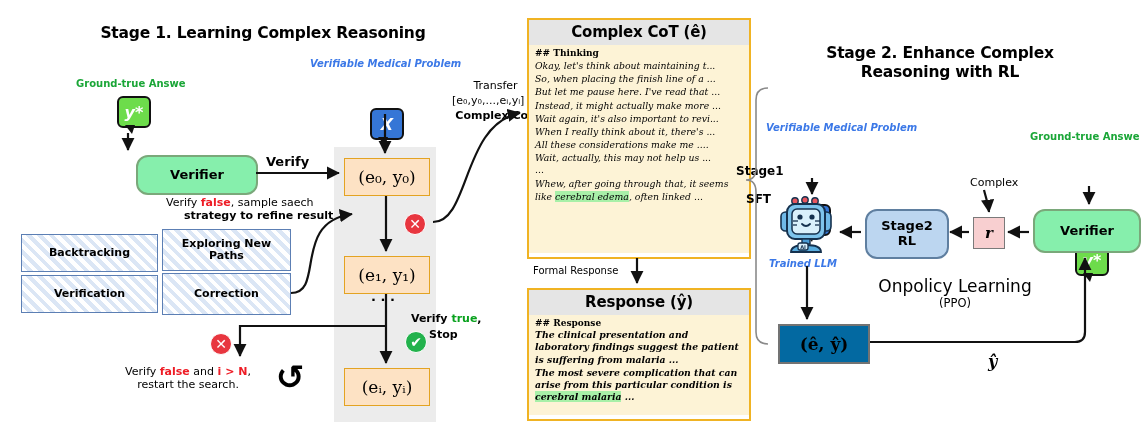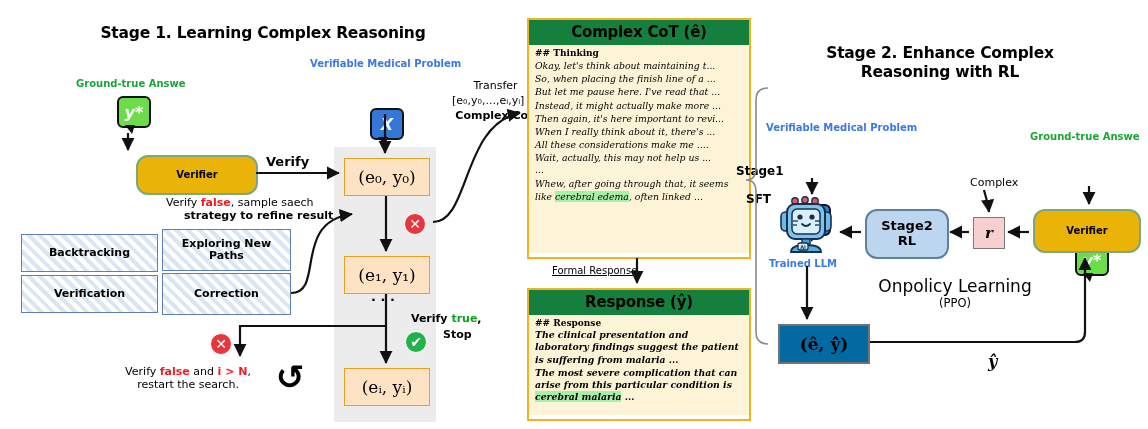--- a/index.html
+++ b/index.html
@@ -1,40 +1,40 @@
 <!DOCTYPE html>
 <html><head>
 <meta charset="utf-8">
 <style>
   html,body{margin:0;padding:0;background:#ffffff;}
   body{width:1148px;height:429px;position:relative;overflow:hidden;
        font-family:"DejaVu Sans","Liberation Sans",sans-serif;color:#000;}
   .abs{position:absolute;}
   .ttl{font-weight:bold;font-size:15.5px;letter-spacing:-.2px;text-align:center;line-height:1.25;}
-  .lbl-blue{color:#3b78e7;font-weight:bold;font-size:10px;white-space:nowrap;}
+  .lbl-blue{color:#3b78e7;font-weight:bold;font-size:10px;white-space:nowrap;font-style:italic;}
   .lbl-green{color:#1aa637;font-weight:bold;font-size:10px;white-space:nowrap;}
   .blk{font-weight:bold;font-size:11px;white-space:nowrap;}
   .blk-n{font-weight:normal;font-size:11px;white-space:nowrap;}
   .red{color:#ee1c25;font-weight:bold;}
   .grn{color:#0aa21f;font-weight:bold;}
 
   
   .bubble{width:30px;height:28px;border-radius:6px;border:2px solid #111;
           display:flex;align-items:center;justify-content:center;
           font-style:italic;font-weight:bold;font-size:16px;color:#fff;position:relative;}
   .bubble:after{content:"";position:absolute;left:6px;bottom:-8px;width:0;height:0;
           border-left:7px solid transparent;border-right:3px solid transparent;
           border-top:9px solid #111;}
   .bubble.blue{background:#3576d6;}
   .bubble.green{background:#6ddc4b;}
 
   
   .rbox{border:2px solid #5f5f5f;border-radius:12px;display:flex;align-items:center;
         justify-content:center;font-weight:bold;text-align:center;line-height:1.15;}
-  .verifier{background:#eab308;border-color:#7aa87a;font-size:10px;}
+  .verifier{background:#86efac;border-color:#7aa87a;font-size:13px;}
   .rlbox{background:#bcd6f0;border-color:#5f7fa0;font-size:13px;}
 
   
   .pbox{background:#fde2c4;border:1.6px solid #e3a322;display:flex;align-items:center;
         justify-content:center;font-family:"DejaVu Serif","Liberation Serif",serif;font-size:17px;}
   .pboxy{background:#0369a1;border:2px solid #737373;display:flex;align-items:center;
         justify-content:center;font-family:"DejaVu Serif","Liberation Serif",serif;
         font-size:17px;font-weight:bold;}
   .rbox-r{background:#f8cfd0;border:1.5px solid #7a7a7a;display:flex;align-items:center;
         justify-content:center;font-family:"DejaVu Serif","Liberation Serif",serif;
@@ -43,21 +43,21 @@
   
   .panel{background:#ececec;}
 
   
   .hbox{border:1.8px solid #5c7fb4;display:flex;align-items:center;justify-content:center;
         font-weight:bold;font-size:11px;text-align:center;line-height:1.1;
         background:repeating-linear-gradient(45deg,#ffffff 0 4px,#dbe6f5 4px 8px);}
 
   
   .card{border:2px solid #f0b323;}
-  .card-hd{background:#15803d;font-weight:bold;font-size:15px;text-align:center;
+  .card-hd{background:#e5e5e5;font-weight:bold;font-size:15px;text-align:center;
            padding:3px 5px 4px;letter-spacing:-.2px;}
   .card-bd{background:#fdf3d6;padding:3px 5px 4px 6px;}
   .card-bd .hh{font-family:"DejaVu Serif","Liberation Serif",serif;font-weight:bold;font-size:9px;margin-bottom:1px;}
   .card-bd .ln{font-family:"DejaVu Serif","Liberation Serif",serif;font-style:italic;
                font-size:9.3px;line-height:1.42;white-space:nowrap;}
   .card-bd .lnw{font-family:"DejaVu Serif","Liberation Serif",serif;font-style:italic;
                font-size:9.3px;line-height:1.32;font-weight:bold;}
   .hl{background:#a8f0a8;}
 
   svg.ov{position:absolute;left:0;top:0;width:1148px;height:429px;pointer-events:none;}
@@ -97,46 +97,46 @@
 <div class="abs pbox" style="left:344px;top:256px;width:84px;height:36px;">(e₁, y₁)</div>
 <div class="abs pbox" style="left:344px;top:368px;width:84px;height:36px;">(eᵢ, yᵢ)</div>
 <div class="abs" style="left:371px;top:292px;font-size:13px;font-weight:bold;">· · ·</div>
 
 <div class="abs badge bad-x" style="left:404px;top:213px;">✕</div>
 <div class="abs badge bad-v" style="left:405px;top:331px;">✔</div>
 <div class="abs badge bad-x" style="left:210px;top:333px;">✕</div>
 
 <div class="abs" style="left:411px;top:312px;">
   <div class="blk"><span>Verify</span>&nbsp;<span class="grn">true</span><span>,</span></div>
-  <div class="blk" style="margin-left:32px;margin-top:3px;">Stop</div>
+  <div class="blk" style="margin-left:18px;margin-top:3px;">Stop</div>
 </div>
 
 <div class="abs" style="left:98px;top:365px;text-align:center;width:180px;">
   <div class="blk-n"><span>Verify</span>&nbsp;<span class="red">false</span><span> and </span><span class="red">i &gt; N</span><span>,</span></div>
   <div class="blk-n">restart the search.</div>
 </div>
 <div class="abs" style="left:276px;top:360px;font-size:34px;font-weight:bold;line-height:1;transform:scaleX(-1);">↻</div>
 
 <div class="abs" style="left:443px;top:79px;text-align:center;width:105px;">
   <div class="blk-n">Transfer</div>
   <div class="blk-n" style="margin-top:2px;">[e₀,y₀,...,eᵢ,yᵢ] to</div>
   <div class="blk" style="margin-top:2px;">Complex CoT</div>
 </div>
 
-<div class="abs blk-n" style="left:552px;top:265px;font-size:10px;text-decoration:underline;">Formal Response</div>
+<div class="abs blk-n" style="left:533px;top:265px;font-size:10px;">Formal Response</div>
 
 <div class="abs card" style="left:527px;top:18px;width:220px;height:237px;">
   <div class="card-hd">Complex CoT (ê)</div>
   <div class="card-bd" style="height:201px;">
     <div class="hh">## Thinking</div>
     <div class="ln">Okay, let's think about maintaining t...</div>
     <div class="ln">So, when placing the finish line of a  ...</div>
     <div class="ln">But let me pause here. I've read that  ...</div>
     <div class="ln">Instead, it might actually make more  ...</div>
-    <div class="ln">Then again, it's here important to revi...</div>
+    <div class="ln">Wait again, it's also important to revi...</div>
     <div class="ln">When I really think about it, there's  ...</div>
     <div class="ln">All these considerations make me  ....</div>
     <div class="ln">Wait, actually, this may not help us ...</div>
     <div class="ln" style="line-height:1.0;">...</div>
     <div class="ln" style="margin-top:3px;">Whew, after going through that, it seems</div>
     <div class="ln"><span>like </span><span class="hl">cerebral edema</span><span>, often linked  ...</span></div>
   </div>
 </div>
 
 <div class="abs card" style="left:527px;top:288px;width:220px;height:129px;">

